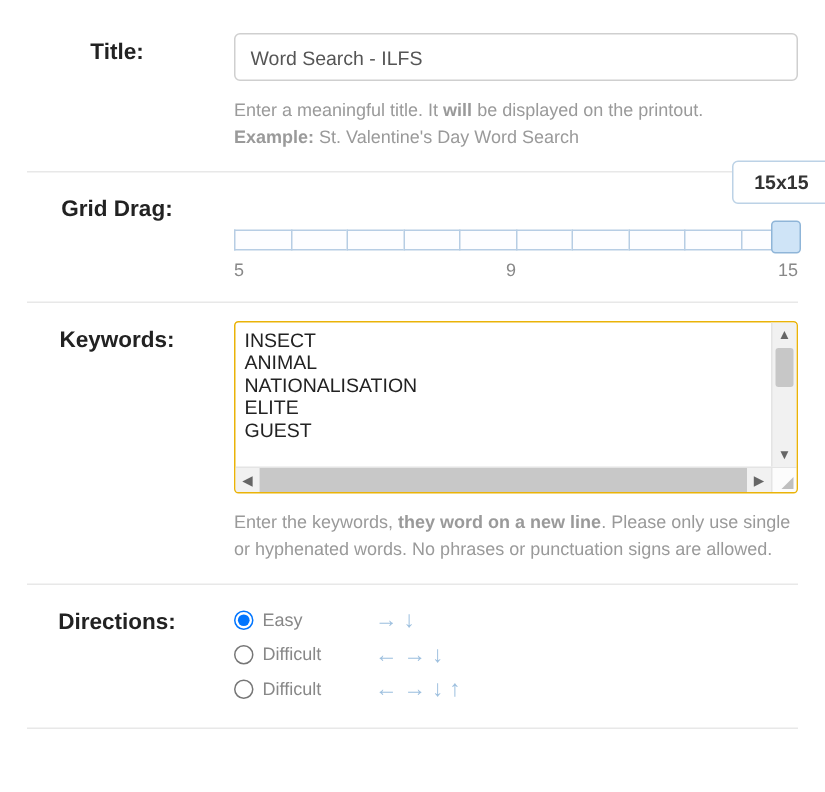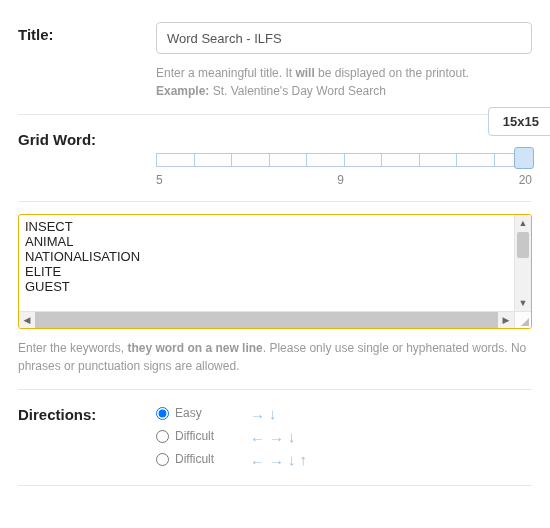--- a/index.html
+++ b/index.html
@@ -14,21 +14,21 @@
     padding: 10px 18px 18px 18px;
   }
   .row {
     display: flex;
     padding: 12px 0 14px 0;
     border-bottom: 1px solid #e8e8e8;
   }
   .label-col {
     width: 138px;
     flex: 0 0 138px;
-    text-align: left;
+    text-align: center;
     padding-right: 18px;
     padding-top: 4px;
   }
   .label-col label {
     font-weight: bold;
     font-size: 15px;
     color: #222;
   }
   .field-col {
     flex: 1;
@@ -194,48 +194,51 @@
       <input type="text" class="text-input" value="Word Search - ILFS" style="">
       <div class="hint">
         <span>Enter a meaningful title. It </span><b>will</b><span> be displayed on the printout.</span><br>
         <b>Example:</b><span> St. Valentine's Day Word Search</span>
       </div>
     </div>
   </div>
 
   <div class="row">
     <div class="label-col">
-      <label>Grid Word:</label>
+      <label>Grid Drag:</label>
     </div>
     <div class="field-col">
       <div class="slider-wrap">
         <div class="slider-tooltip">15x15</div>
         <div class="slider-track">
           <div class="slider-seg"></div>
             <div class="slider-seg"></div>
             <div class="slider-seg"></div>
             <div class="slider-seg"></div>
             <div class="slider-seg"></div>
           <div class="slider-seg"></div>
             <div class="slider-seg"></div>
             <div class="slider-seg"></div>
             <div class="slider-seg"></div>
             <div class="slider-seg"></div>
         </div>
         <div class="slider-handle"></div>
         <div class="slider-ticks">
           <span>5</span>
           <span>9</span>
-          <span>20</span>
-        </div>
-      </div>
-    </div>
-  </div>
-
-  <div class="row">
+          <span>15</span>
+        </div>
+      </div>
+    </div>
+  </div>
+
+  <div class="row">
+    <div class="label-col">
+      <label>Keywords:</label>
+    </div>
     <div class="field-col">
       <div class="kw-box">
         <div class="kw-inner">
           <div class="kw-text">INSECT
 ANIMAL
 NATIONALISATION
 ELITE
 GUEST</div>
           <div class="kw-vscroll">
             <div class="btn up">▲</div>

